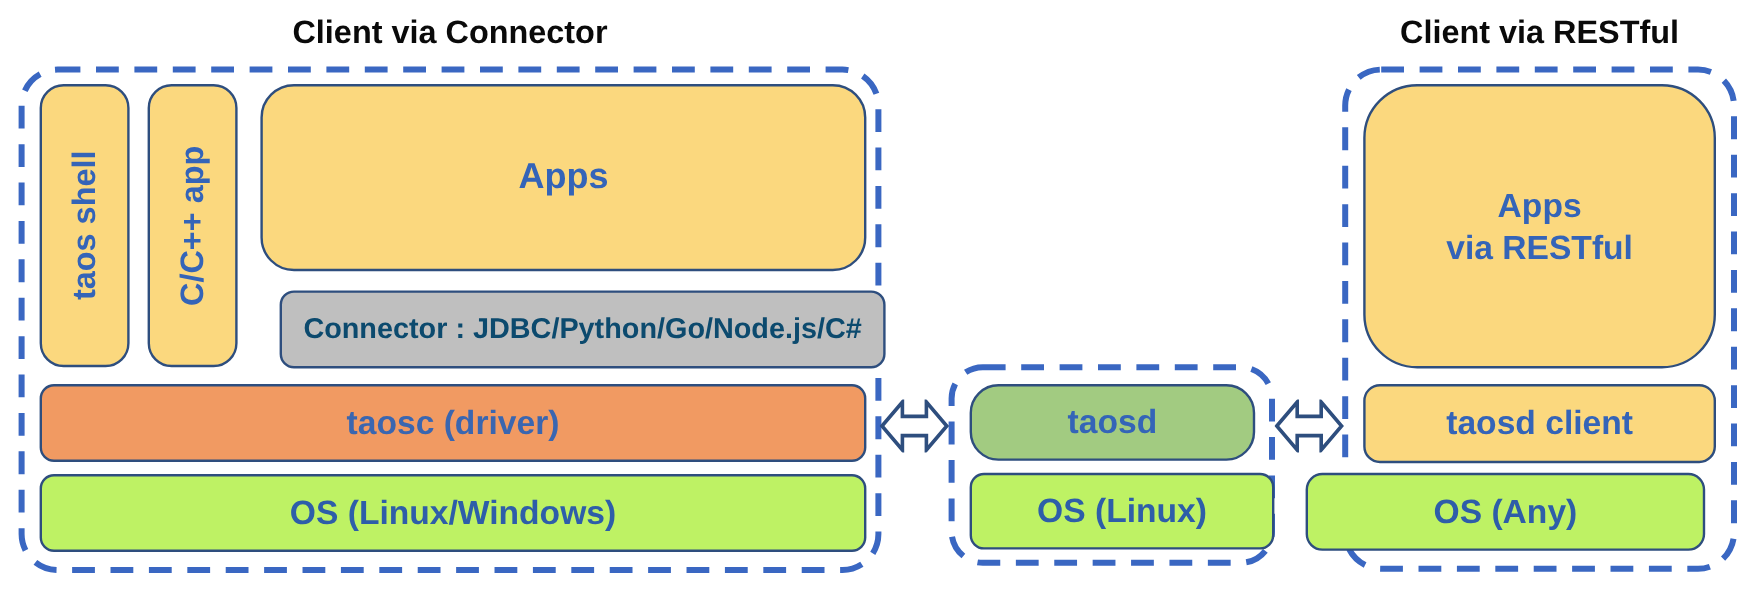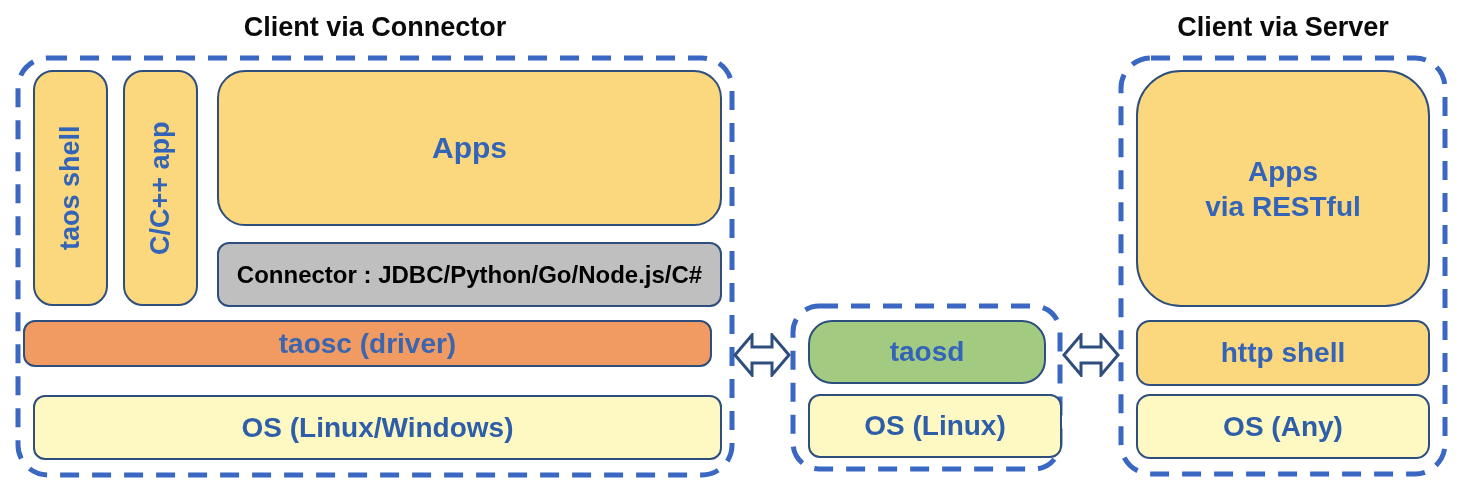--- a/index.html
+++ b/index.html
@@ -17,54 +17,54 @@
 
   .dashed-border{position:absolute;}
   .dashed-border rect{fill:none;stroke:#3a67c2;stroke-width:5;}
 
   .box{
     position:absolute;display:flex;align-items:center;justify-content:center;
     box-sizing:border-box;border:2.5px solid #2e4e7e;font-weight:bold;
     color:#3464b8;font-size:28px;text-align:center;
   }
   .yellow{background:#fbd87e;}
-  .gray{background:#bfbfbf;color:#000000;}
+  .gray{background:#bfbfbf;color:#0c4a6e;margin-left:16px;}
   .orange{background:#f19a62;color:#3a66b0;}
-  .blue{background:#fef9c3;color:#2e5ea9;}
+  .blue{background:#bef264;color:#2e5ea9;}
   .green{background:#a2cb81;color:#3464b8;}
 
   .vertical{writing-mode:vertical-rl;transform:rotate(180deg);font-size:27px;}
 
   .b-taos-shell{left:33px;top:70px;width:75px;height:236px;border-radius:20px;}
   .b-cpp-app{left:123px;top:70px;width:75px;height:236px;border-radius:20px;}
   .b-apps{left:217px;top:70px;width:505px;height:156px;border-radius:28px;font-size:30px;}
   .b-connector{left:217px;top:242px;width:505px;height:65px;border-radius:12px;font-size:24px;}
-  .b-taosc{left:23px;top:320px;width:689px;height:47px;border-radius:12px;}
+  .b-taosc{left:33px;top:320px;width:689px;height:65px;border-radius:12px;}
   .b-os-left{left:33px;top:395px;width:689px;height:65px;border-radius:12px;}
 
   .b-taosd{left:808px;top:320px;width:238px;height:64px;border-radius:24px;}
   .b-os-server{left:808px;top:394px;width:254px;height:64px;border-radius:12px;}
 
   .b-apps-restful{left:1136px;top:70px;width:294px;height:237px;border-radius:45px;
     flex-direction:column;line-height:1.25;}
   .b-http-client{left:1136px;top:320px;width:294px;height:66px;border-radius:14px;}
-  .b-os-any{left:1136px;top:394px;width:294px;height:65px;border-radius:14px;text-align:center;}
+  .b-os-any{left:1088px;top:394px;width:333px;height:65px;border-radius:14px;text-align:center;}
 
   .arrow{position:absolute;width:58px;height:44px;}
   .a-left{left:733px;top:333px;}
   .a-right{left:1062px;top:333px;}
   .arrow polygon{fill:#ffffff;stroke:#2e4e7e;stroke-width:3;stroke-linejoin:miter;}
 </style>
 </head>
 <body>
 
 <div class="canvas">
 
   <div class="section-title t-connector">Client via Connector</div>
-  <div class="section-title t-restful">Client via Server</div>
+  <div class="section-title t-restful">Client via RESTful</div>
 
   <svg class="dashed-border" style="left:15px;top:55px;" width="720" height="423">
     <rect x="3" y="3" width="714" height="417" rx="30" stroke-dasharray="19 13"></rect>
   </svg>
   <svg class="dashed-border" style="left:790px;top:303px;" width="273" height="169">
     <rect x="3" y="3" width="267" height="163" rx="26" stroke-dasharray="19 13"></rect>
   </svg>
   <svg class="dashed-border" style="left:1118px;top:55px;" width="330" height="422">
     <rect x="3" y="3" width="324" height="416" rx="30" stroke-dasharray="19 13"></rect>
   </svg>
@@ -76,21 +76,21 @@
   <div class="box orange b-taosc">taosc (driver)</div>
   <div class="box blue b-os-left">OS (Linux/Windows)</div>
 
   <div class="box green b-taosd">taosd</div>
   <div class="box blue b-os-server">OS (Linux)</div>
 
   <div class="box yellow b-apps-restful">
     <span>Apps</span>
     <span>via RESTful</span>
   </div>
-  <div class="box yellow b-http-client">http shell</div>
+  <div class="box yellow b-http-client">taosd client</div>
   <div class="box blue b-os-any">OS (Any)</div>
 
   <svg class="arrow a-left" viewBox="0 0 58 44">
     <polygon points="2,22 19,2 19,14 39,14 39,2 56,22 39,42 39,30 19,30 19,42"></polygon>
   </svg>
   <svg class="arrow a-right" viewBox="0 0 58 44">
     <polygon points="2,22 19,2 19,14 39,14 39,2 56,22 39,42 39,30 19,30 19,42"></polygon>
   </svg>
 
 </div>

